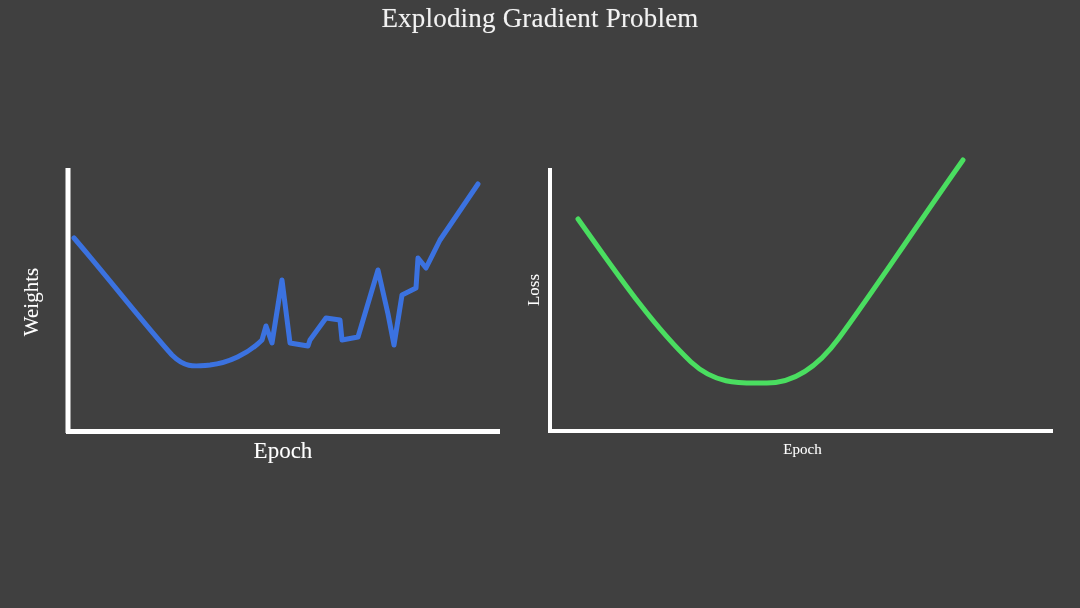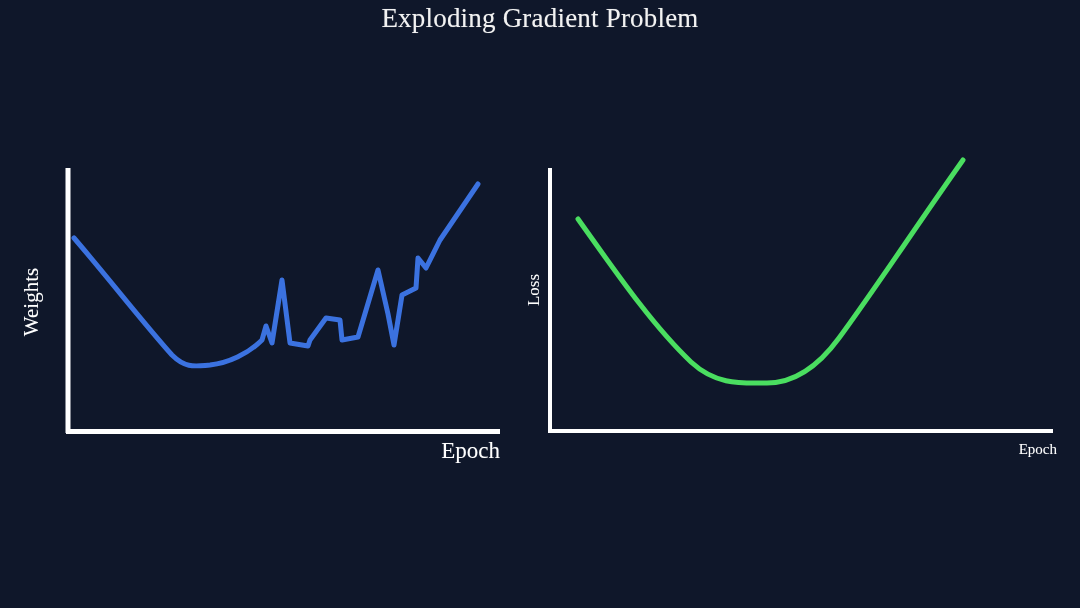--- a/index.html
+++ b/index.html
@@ -67,21 +67,21 @@
     color: #ffffff;
     white-space: nowrap;
     transform-origin: 50% 50%;
     transform: rotate(-90deg);
     text-shadow: 0 0 1px rgba(255,255,255,0.25);
   }
   .axis-label-x {
     position: absolute;
     color: #ffffff;
     white-space: nowrap;
-    text-align: right;
+    text-align: center;
     text-shadow: 0 0 1px rgba(255,255,255,0.25);
   }
 
   #weights-ylabel {
     left: -19px;
     top: 150px;
     width: 100px;
     text-align: center;
     font-size: 21px;
     line-height: 24px;
@@ -106,21 +106,21 @@
     left: 43px;
     top: 300px;
     width: 509px;
     font-size: 15px;
     line-height: 19px;
   }
 </style>
 </head>
 <body style="background: rgb(0, 0, 0);">
 
-<div id="slide" style="background: #0f172a;">
+<div id="slide" style="background: #404040;">
 
   <div id="slide-title">Exploding Gradient Problem</div>
 
   <div id="chart-weights" class="chart-panel">
 
     <svg class="chart-svg" width="520" height="350" viewBox="0 0 520 350">
 
       <line x1="68" y1="28" x2="68" y2="293" stroke="#ffffff" stroke-width="5" stroke-linecap="butt"></line>
 
       <line x1="66" y1="291.5" x2="500" y2="291.5" stroke="#ffffff" stroke-width="5" stroke-linecap="butt"></line>

